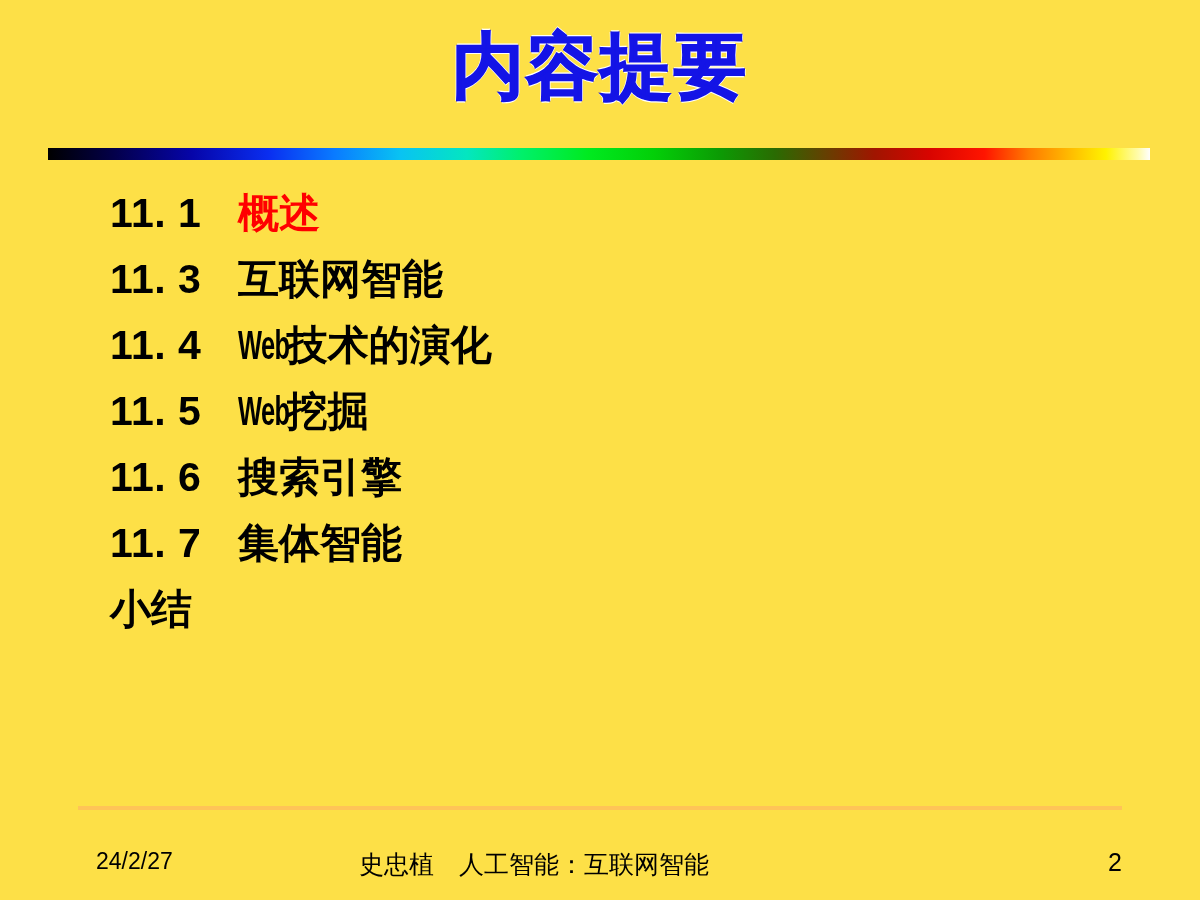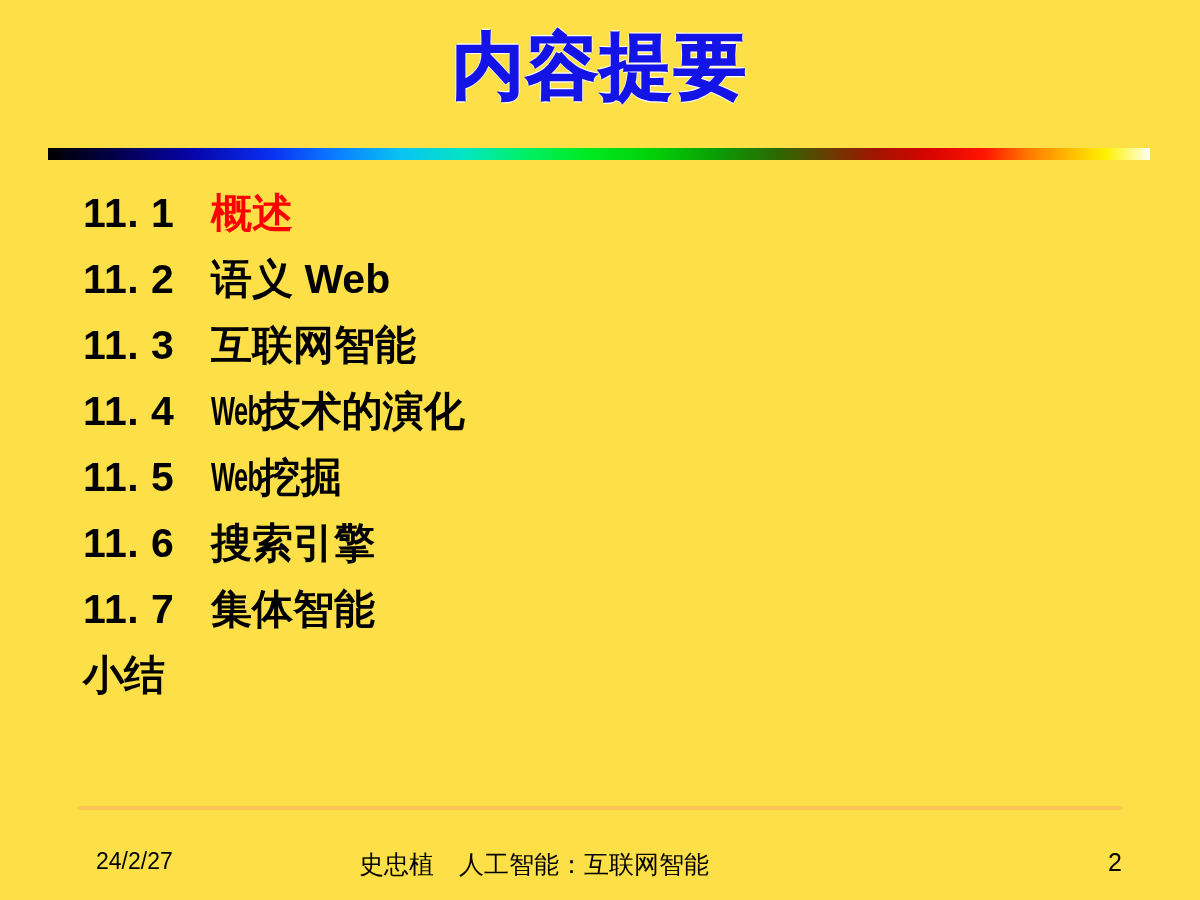--- a/index.html
+++ b/index.html
@@ -87,21 +87,21 @@
   .outline-list {
     position: absolute;
     left: 0;
     top: 186px;
     width: 1200px;
   }
   .outline-item {
     display: flex;
     align-items: baseline;
     height: 66px;
-    padding-left: 83px;
+    padding-left: 110px;
     font-family: "Liberation Sans", "DejaVu Sans", sans-serif;
     font-size: 41px;
     font-weight: bold;
     color: #000000;
     white-space: nowrap;
   }
   .outline-item .item-num {
     display: inline-block;
     min-width: 128px;
     letter-spacing: 0.5px;
@@ -175,24 +175,20 @@
 
   <div class="spectrum-rule"></div>
 
   <div class="outline-list">
 
     <div class="outline-item accent">
       <span class="item-num">11. 1</span>
       <span class="item-text">概述</span>
     </div>
 
-    <div class="outline-item">
-      <span class="item-num">11. 2</span>
-      <span class="item-text">语义 Web</span>
-    </div>
 
     <div class="outline-item">
       <span class="item-num">11. 3</span>
       <span class="item-text">互联网智能</span>
     </div>
 
     <div class="outline-item">
       <span class="item-num">11. 4</span>
       <span class="item-text"><span class="latin">Web</span><span>技术的演化</span></span>
     </div>

